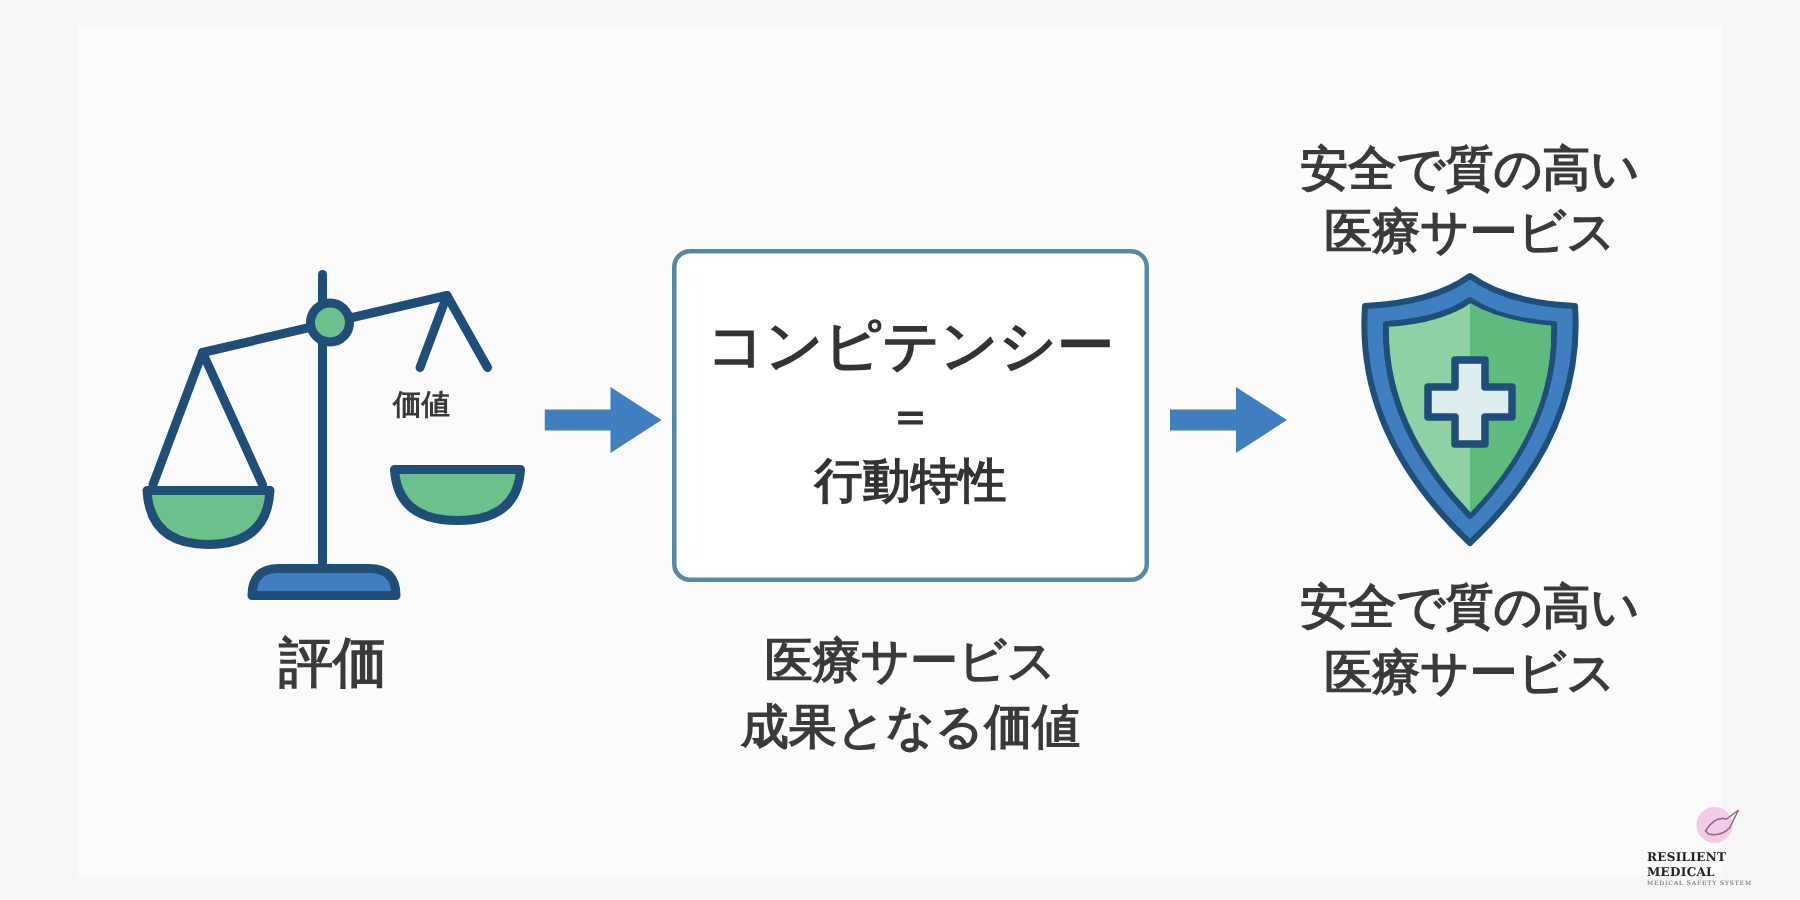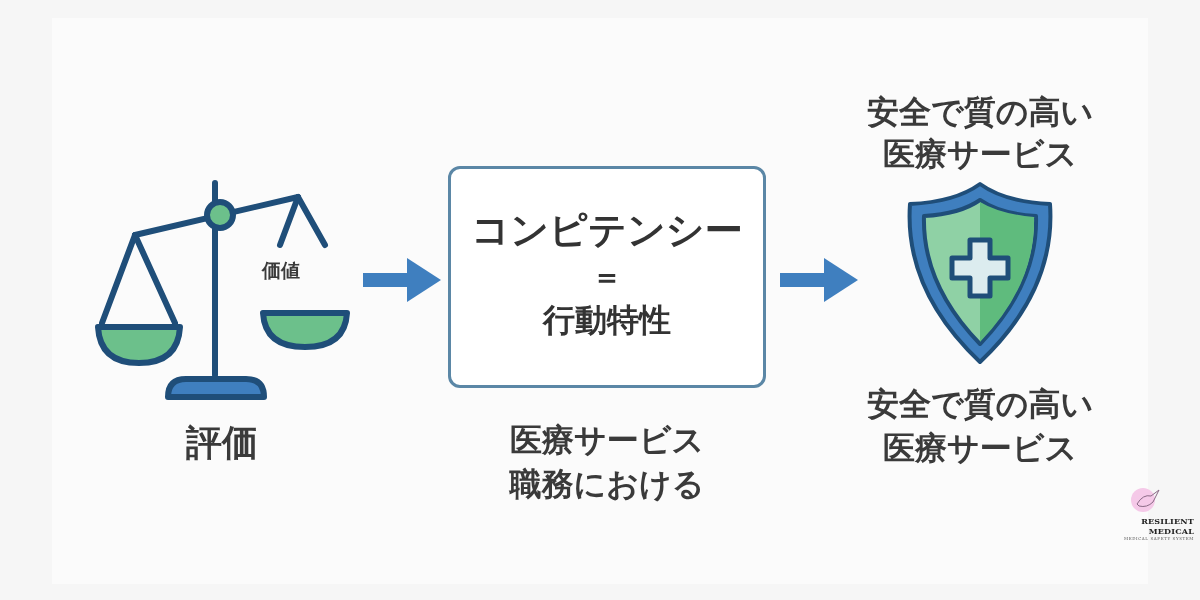--- a/index.html
+++ b/index.html
@@ -19,21 +19,21 @@
   }
   #scale-svg { position: absolute; left: 90px; top: 175px; }
   #shield-svg { position: absolute; left: 900px; top: 180px; }
   .arrow { position: absolute; }
   .box {
     position: absolute; left: 448px; top: 166px; width: 318px; height: 222px;
     border: 3px solid #5b87a6; border-radius: 12px; background: #ffffff;
     box-sizing: border-box;
   }
   .box-line { position: absolute; left: 0; right: 0; text-align: center; color: #333; font-weight: bold; }
-  .logo { position: absolute; left: 1098px; top: 486px; width: 96px; height: 60px; text-align: right; }
+  .logo { position: absolute; left: 1098px; top: 536px; width: 96px; height: 60px; text-align: left; }
   .logo-title { font-family: "DejaVu Serif", serif; font-size: 8px; font-weight: bold; color: #222; letter-spacing: 0.2px; margin-top: 2px; }
   .logo-sub { font-family: "DejaVu Serif", serif; font-size: 4px; color: #555; letter-spacing: 0.6px; }
 </style>
 </head>
 <body>
 
 <div class="panel"></div>
 
 <svg id="scale-svg" width="270" height="230" viewBox="0 0 270 230">
   <g stroke="#1f4e79" stroke-width="6" fill="none" stroke-linecap="round" stroke-linejoin="round">
@@ -64,21 +64,21 @@
   <polygon points="44,2 78,24 44,46" fill="#3f7fbf"></polygon>
 </svg>
 
 <div class="box">
   <div class="box-line" style="top:36px; font-size:38px;">コンピテンシー</div>
   <div class="box-line" style="top:88px; font-size:30px;">＝</div>
   <div class="box-line" style="top:130px; font-size:32px;">行動特性</div>
 </div>
 
 <div class="label" style="left:448px; width:318px; top:420px; font-size:32px;">医療サービス</div>
-<div class="label" style="left:448px; width:318px; top:464px; font-size:32px;">職務における</div>
+<div class="label" style="left:448px; width:318px; top:464px; font-size:32px;">成果となる価値</div>
 
 <svg class="arrow" style="left:780px; top:256px;" width="80" height="50" viewBox="0 0 80 50">
   <rect x="0" y="17" width="45" height="14" fill="#3f7fbf"></rect>
   <polygon points="44,2 78,24 44,46" fill="#3f7fbf"></polygon>
 </svg>
 
 <div class="label" style="left:840px; width:280px; top:92px; font-size:32px;">安全で質の高い</div>
 <div class="label" style="left:840px; width:280px; top:134px; font-size:32px;">医療サービス</div>
 
 <svg id="shield-svg" width="160" height="186" viewBox="0 0 160 186">

